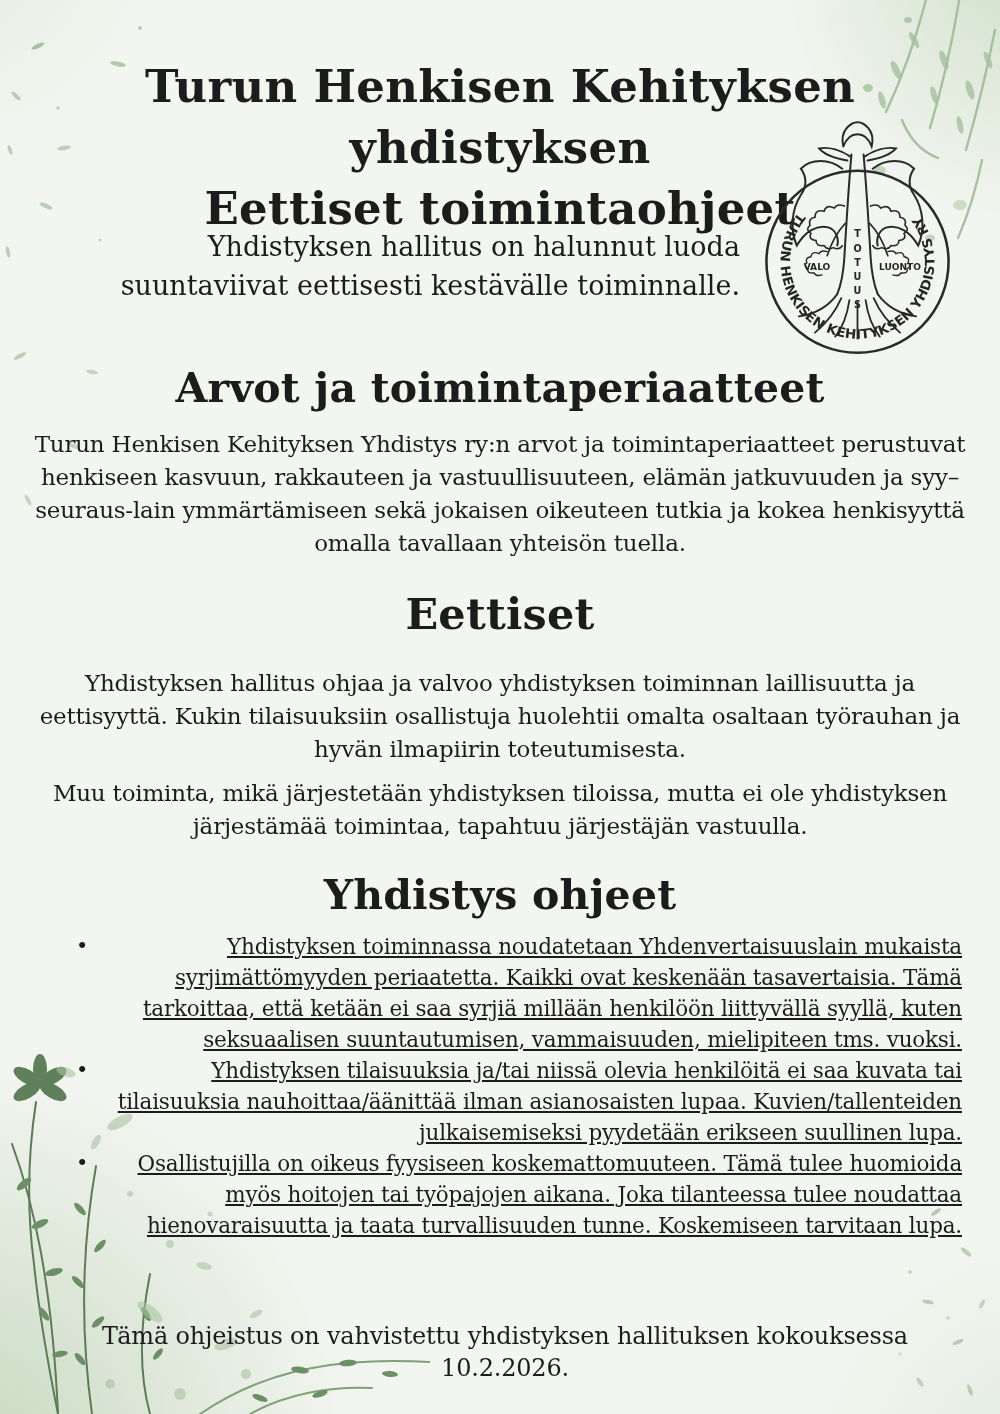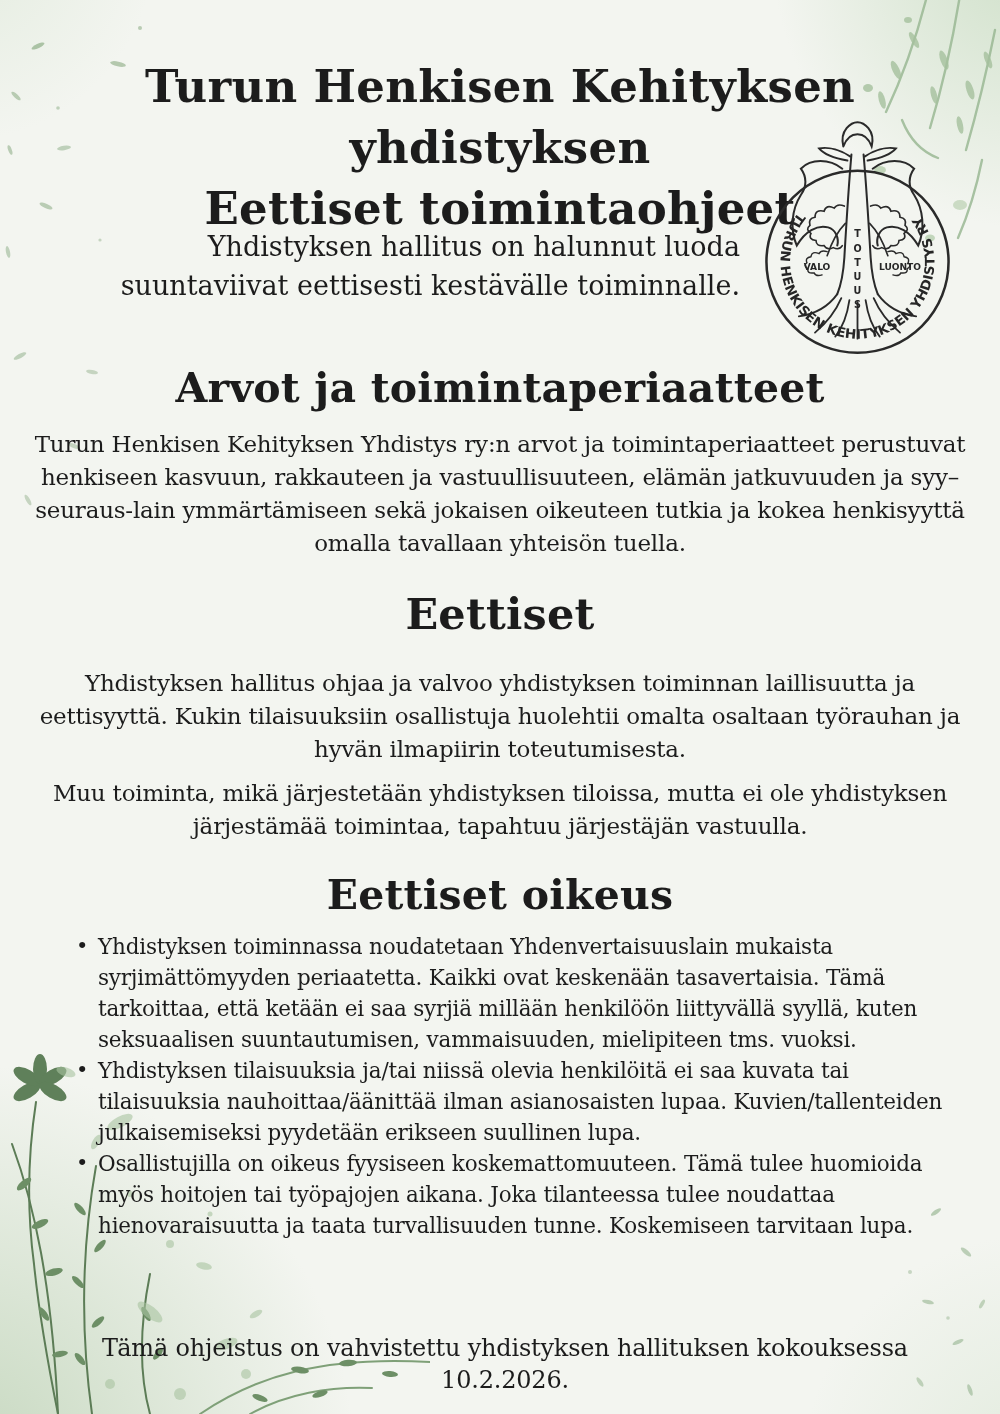--- a/index.html
+++ b/index.html
@@ -57,32 +57,33 @@
     font-size: 23px; line-height: 33px; letter-spacing: -0.2px;
   }
   .p-arvot    { top: 428px; }
   .p-toiminta { top: 656px; }
   .p-toiminta p { margin: 11px; }
 
   ul.ethics {
     position: absolute; left: 68px; right: 38px; top: 931px;
     margin: 0; padding: 0; list-style: none;
     font-size: 21.5px; line-height: 31px; letter-spacing: -0.2px;
-    text-align: left;
+    text-align: right;
+    text-decoration: underline;
   }
   ul.ethics li { position: relative; padding-left: 30px; }
   ul.ethics li::before {
     content: "\2022";
     position: absolute; left: 8px; top: 0;
     font-size: 21px;
   }
 
   .confirmation {
     position: absolute; left: 40px; right: 30px; top: 1320px;
-    margin: 12px; text-align: center;
+    margin: 0; text-align: center;
     font-size: 24px; line-height: 32px; letter-spacing: -0.2px;
   }
 
   .logo text { font-family: "DejaVu Sans", sans-serif; fill: #262626; }
 </style>
 </head>
 <body>
 
 <div class="page">
 
@@ -262,21 +263,21 @@
 
   <h2 class="h2-arvot">Arvot ja toimintaperiaatteet</h2>
   <p class="body-par p-arvot">Turun Henkisen Kehityksen Yhdistys ry:n arvot ja toimintaperiaatteet perustuvat henkiseen kasvuun, rakkauteen ja vastuullisuuteen, elämän jatkuvuuden ja syy–seuraus-lain ymmärtämiseen sekä jokaisen oikeuteen tutkia ja kokea henkisyyttä omalla tavallaan yhteisön tuella.</p>
 
   <h2 class="h2-toiminta">Eettiset</h2>
   <div class="body-par p-toiminta">
     <p>Yhdistyksen hallitus ohjaa ja valvoo yhdistyksen toiminnan laillisuutta ja eettisyyttä.  Kukin tilaisuuksiin osallistuja huolehtii omalta osaltaan työrauhan ja hyvän ilmapiirin toteutumisesta.</p>
     <p>Muu toiminta, mikä järjestetään yhdistyksen tiloissa, mutta ei ole yhdistyksen järjestämää toimintaa, tapahtuu järjestäjän vastuulla.</p>
   </div>
 
-  <h2 class="h2-eettiset">Eettiset oikeus</h2>
+  <h2 class="h2-eettiset">Yhdistys ohjeet</h2>
   <ul class="ethics">
     <li>Yhdistyksen toiminnassa noudatetaan Yhdenvertaisuuslain mukaista syrjimättömyyden periaatetta. Kaikki ovat keskenään tasavertaisia. Tämä tarkoittaa, että ketään ei saa syrjiä millään henkilöön liittyvällä syyllä, kuten seksuaalisen suuntautumisen, vammaisuuden, mielipiteen tms. vuoksi.</li>
     <li>Yhdistyksen tilaisuuksia ja/tai niissä olevia henkilöitä ei saa kuvata tai tilaisuuksia nauhoittaa/äänittää ilman asianosaisten lupaa. Kuvien/tallenteiden julkaisemiseksi pyydetään erikseen suullinen lupa.</li>
     <li>Osallistujilla on oikeus fyysiseen koskemattomuuteen. Tämä tulee huomioida myös hoitojen tai työpajojen aikana. Joka tilanteessa tulee noudattaa hienovaraisuutta ja taata turvallisuuden tunne. Koskemiseen tarvitaan lupa.</li>
   </ul>
 
   <p class="confirmation">Tämä ohjeistus on vahvistettu yhdistyksen hallituksen kokouksessa 10.2.2026.</p>
 
 </div>
 

